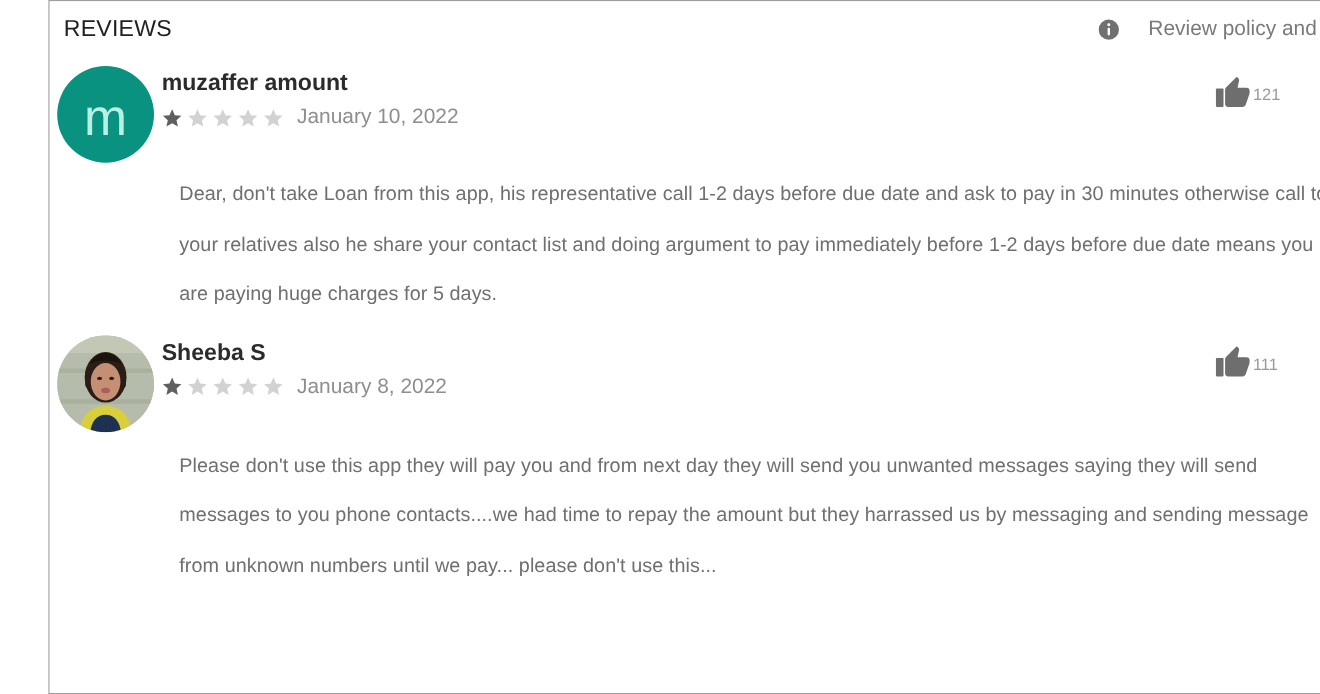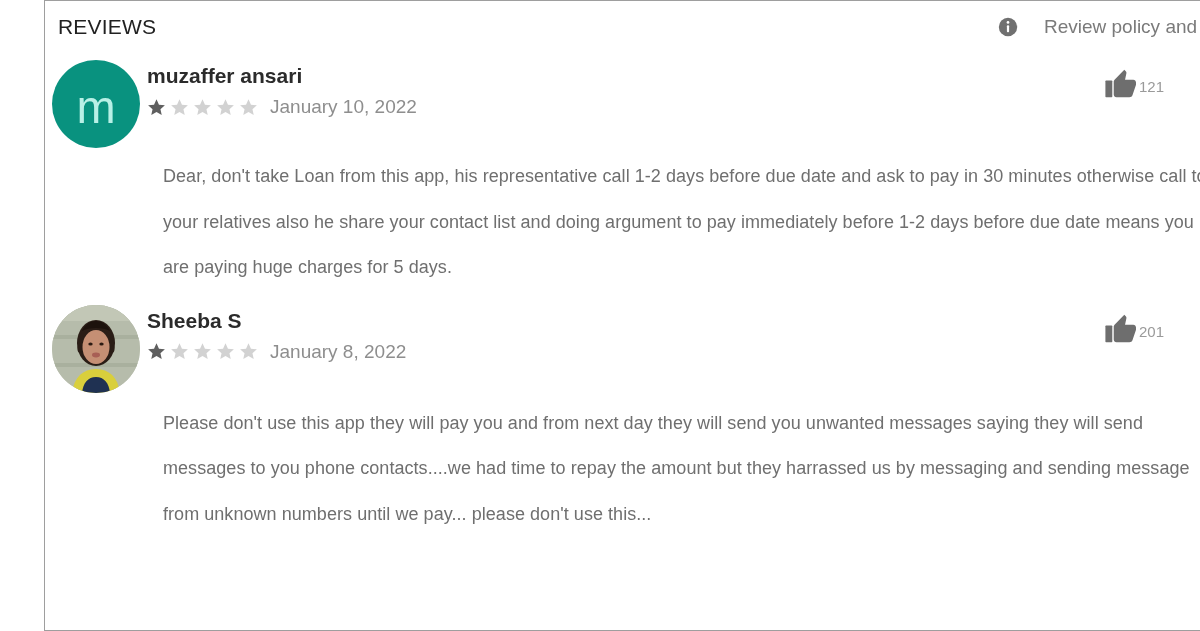--- a/index.html
+++ b/index.html
@@ -190,21 +190,21 @@
 
   <div id="review-list">
       <div class="review">
         <div class="review-top">
           <div class="avatar-col">
             <div class="avatar letter">
               <span>m</span>
             </div>
           </div>
           <div class="meta-col">
-            <div class="reviewer-name">muzaffer ansari</div>
+            <div class="reviewer-name">muzaffer amount</div>
             <div class="rating-row">
               <div class="stars">
                 <span class="star"><svg viewBox="0 0 24 24" xmlns="http://www.w3.org/2000/svg">
                     <path fill="#5f5f5f" d="M12 1.6l3.1 6.9 7.5.7-5.6 5 1.6 7.4L12 17.7 5.4 21.6 7 14.2 1.4 9.2l7.5-.7z"></path>
                   </svg></span>
                 <span class="star"><svg viewBox="0 0 24 24" xmlns="http://www.w3.org/2000/svg">
                     <path fill="#d2d2d2" d="M12 1.6l3.1 6.9 7.5.7-5.6 5 1.6 7.4L12 17.7 5.4 21.6 7 14.2 1.4 9.2l7.5-.7z"></path>
                   </svg></span>
                 <span class="star"><svg viewBox="0 0 24 24" xmlns="http://www.w3.org/2000/svg">
                     <path fill="#d2d2d2" d="M12 1.6l3.1 6.9 7.5.7-5.6 5 1.6 7.4L12 17.7 5.4 21.6 7 14.2 1.4 9.2l7.5-.7z"></path>
@@ -282,21 +282,21 @@
               </div>
               <div class="review-date">January 8, 2022</div>
             </div>
           </div>
           <div class="actions-col">
             <div class="thumb-wrap">
               <span class="thumb-icon"><svg viewBox="0 0 24 24" xmlns="http://www.w3.org/2000/svg">
                   <rect x="1.6" y="9.6" width="4.6" height="11.2" rx="0.5" fill="#6e6e6e"></rect>
                   <path fill="#6e6e6e" d="M8 20.8h9.6c1 0 1.8-.6 2.1-1.5l2.2-6.4c.1-.25.1-.5.1-.8v-1.1c0-1-.8-1.8-1.8-1.8h-5.5l.9-4.3.03-.33c0-.42-.17-.8-.45-1.08L14.2 2.5 7.7 9.1c-.35.35-.55.8-.55 1.3v8.6c0 1 .8 1.8 1.8 1.8z"></path>
                 </svg></span>
-              <span class="thumb-count">201</span>
+              <span class="thumb-count">111</span>
             </div>
             <div class="menu-btn">
               <span class="menu-icon"><svg viewBox="0 0 24 30" xmlns="http://www.w3.org/2000/svg">
                   <circle cx="12" cy="5" r="2.6" fill="#6e6e6e"></circle>
                   <circle cx="12" cy="15" r="2.6" fill="#6e6e6e"></circle>
                   <circle cx="12" cy="25" r="2.6" fill="#6e6e6e"></circle>
                 </svg></span>
             </div>
           </div>
         </div>

